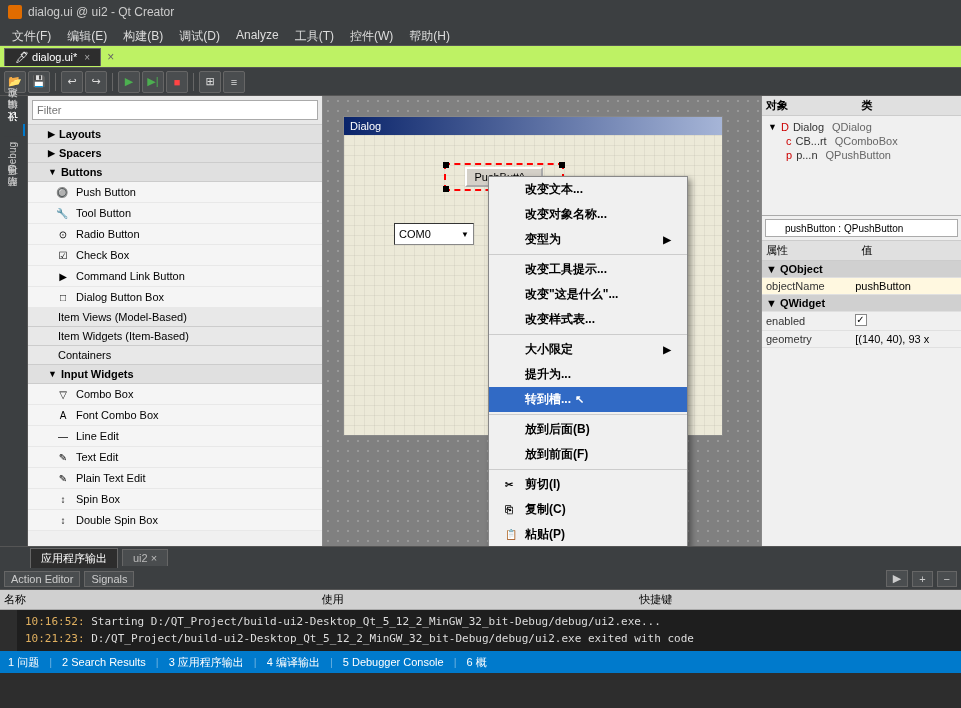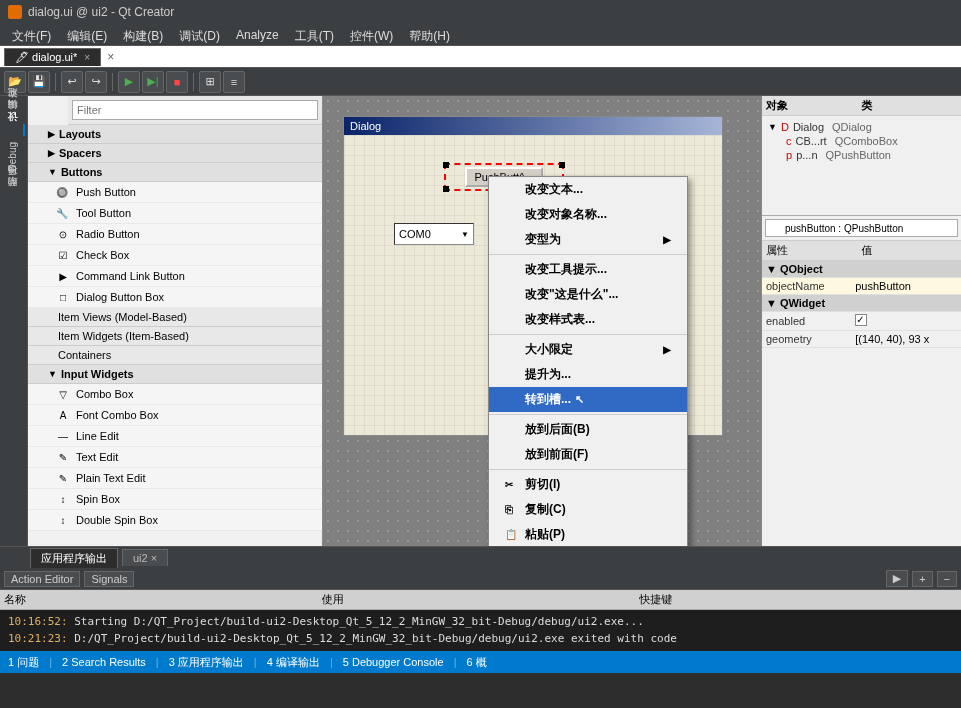--- a/index.html
+++ b/index.html
@@ -74,21 +74,21 @@
 
     
     #main-layout {
       display: flex;
       height: calc(708px - 24px - 22px - 28px - 28px - 50px);
       background: #2d2d2d;
     }
 
     
     #tab-bar {
-      background: #ffffff;
+      background: #bef264;
       height: 22px;
       display: flex;
       align-items: center;
       padding: 0 4px;
       border-bottom: 1px solid #555;
     }
     .tab {
       padding: 2px 10px;
       background: #4a4d4f;
       border: 1px solid #666;
@@ -106,21 +106,20 @@
       width: 295px;
       background: #f0f0f0;
       border-right: 1px solid #888;
       overflow-y: auto;
       flex-shrink: 0;
     }
     #filter-box {
       padding: 4px;
       background: #e8e8e8;
       border-bottom: 1px solid #ccc;
-      margin-left: 40px;
     }
     #filter-input {
       width: 100%;
       height: 20px;
       border: 1px solid #aaa;
       padding: 0 4px;
       font-size: 11px;
       background: #fff;
     }
     .widget-category {
@@ -389,20 +388,21 @@
       padding: 2px 4px;
       font-size: 11px;
       border-bottom: 1px solid #aaa;
     }
     .ae-col { flex: 1; }
     #output-panel {
       flex: 1;
       background: #1e1e1e;
       padding: 4px 8px;
       overflow-y: auto;
+      margin-left: 17px;
     }
     .output-line {
       color: #ddd;
       font-size: 11px;
       font-family: Consolas, monospace;
       line-height: 1.5;
     }
     .output-line .timestamp { color: #e0b060; }
 
     

